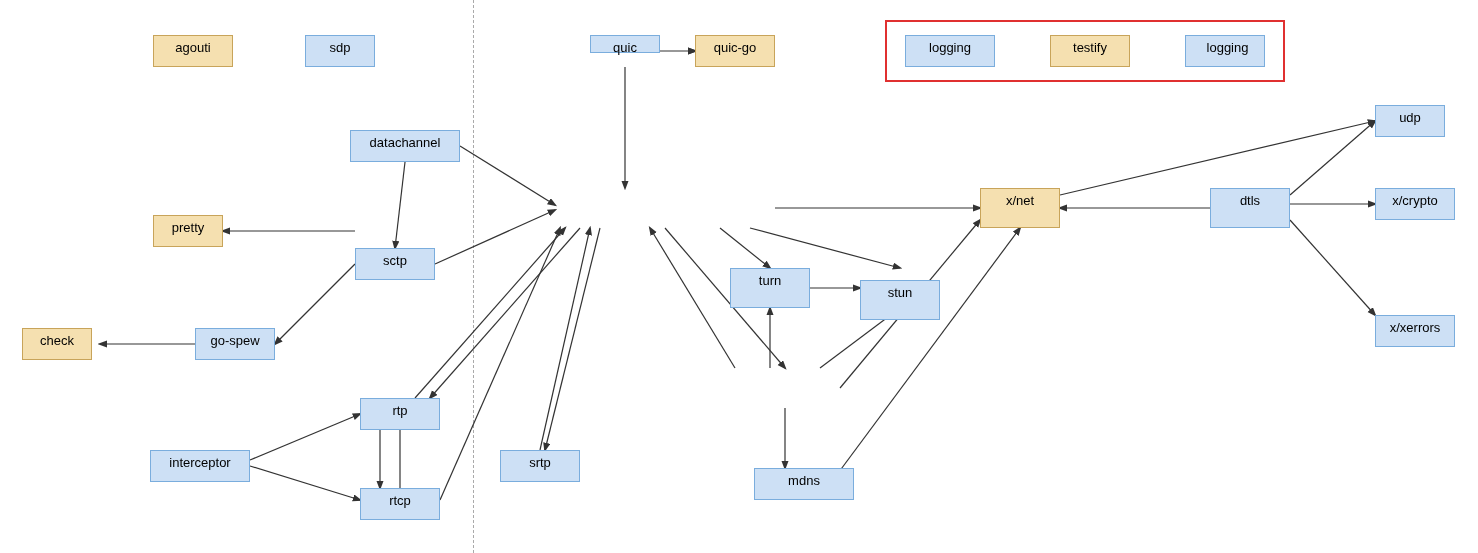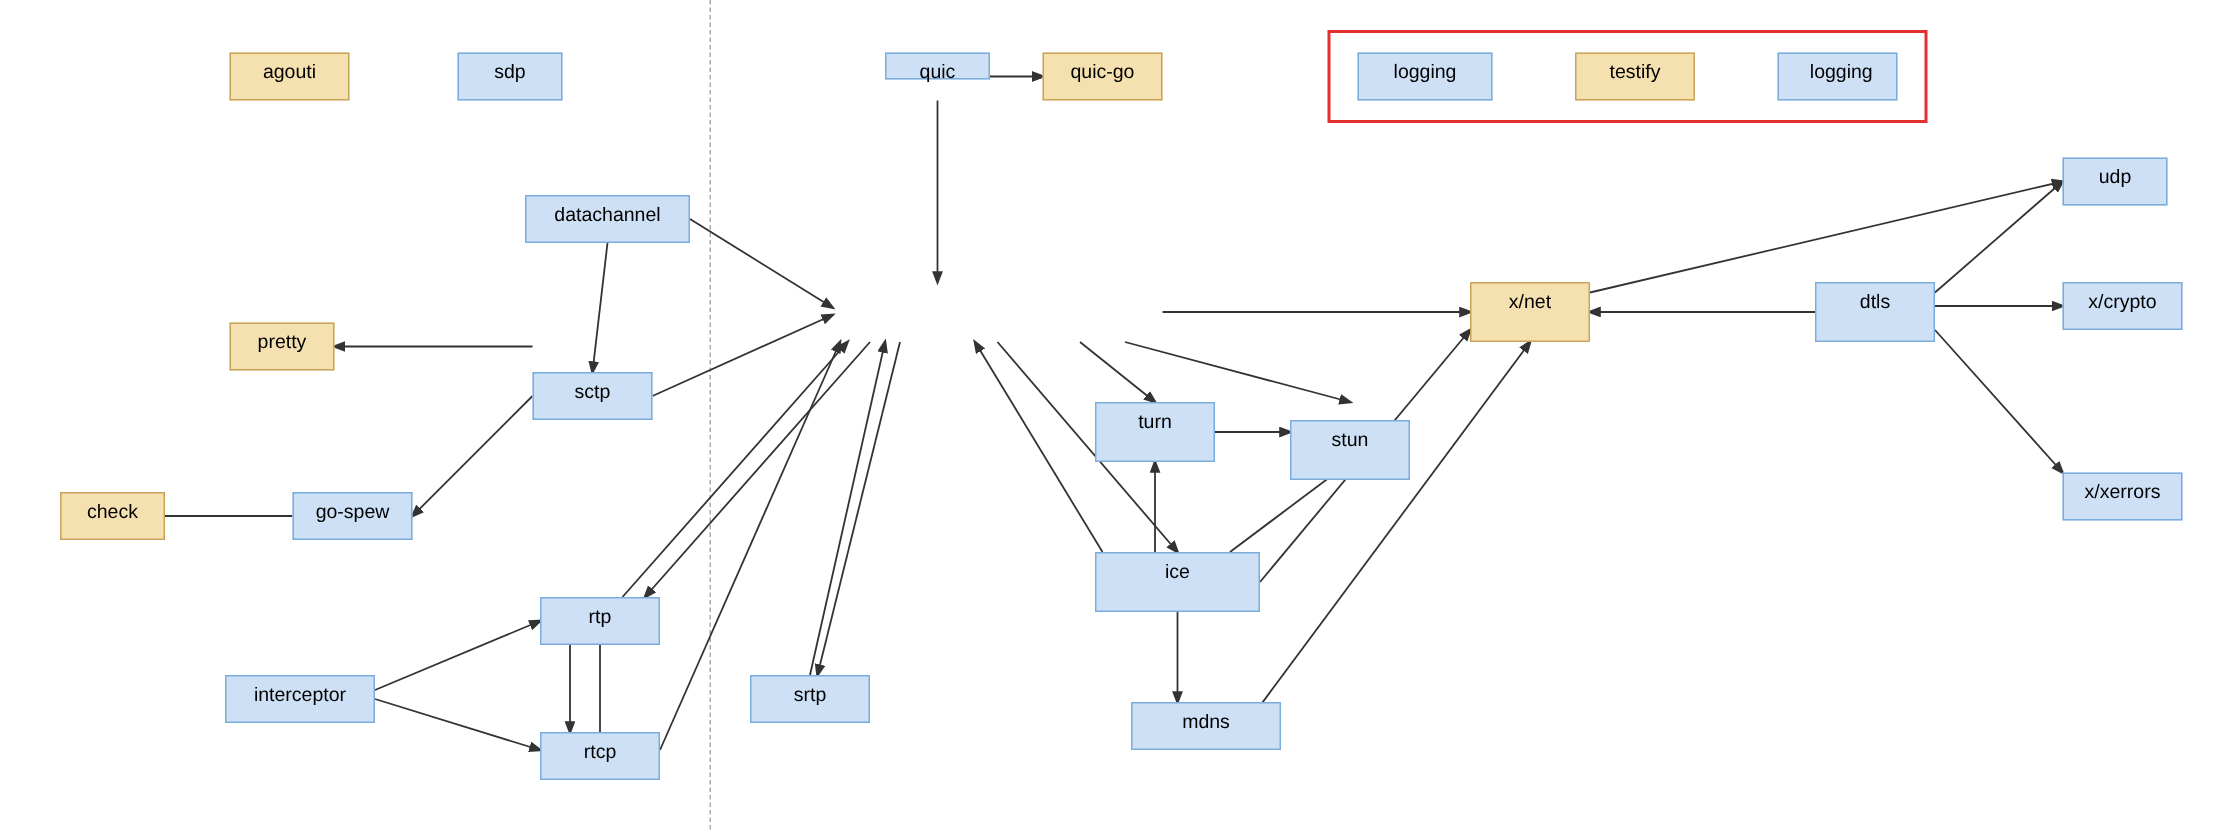--- a/index.html
+++ b/index.html
@@ -199,31 +199,28 @@
   </div>
 
   <div class="node blue" style="left:860px;top:268px;width:80px;height:40px;margin-top:12px;">
     <span>stun</span>
   </div>
 
   <div class="node blue" style="left:195px;top:328px;width:80px;height:32px;">
     <span>go-spew</span>
   </div>
 
-  <div class="node orange" style="left:40px;top:328px;width:70px;height:32px;">
+  <div class="node orange" style="left:22px;top:328px;width:70px;height:32px;">
     <span>check</span>
   </div>
 
   <div class="node blue" style="left:1375px;top:315px;width:80px;height:32px;">
     <span>x/xerrors</span>
   </div>
 
-  <div class="node blue" style="left:730px;top:368px;width:110px;height:40px;">
-    <span>ice</span>
-  </div>
 
   <div class="node blue" style="left:360px;top:398px;width:80px;height:32px;">
     <span>rtp</span>
   </div>
 
   <div class="node blue" style="left:500px;top:450px;width:80px;height:32px;">
     <span>srtp</span>
   </div>
 
   <div class="node blue" style="left:150px;top:450px;width:100px;height:32px;">

